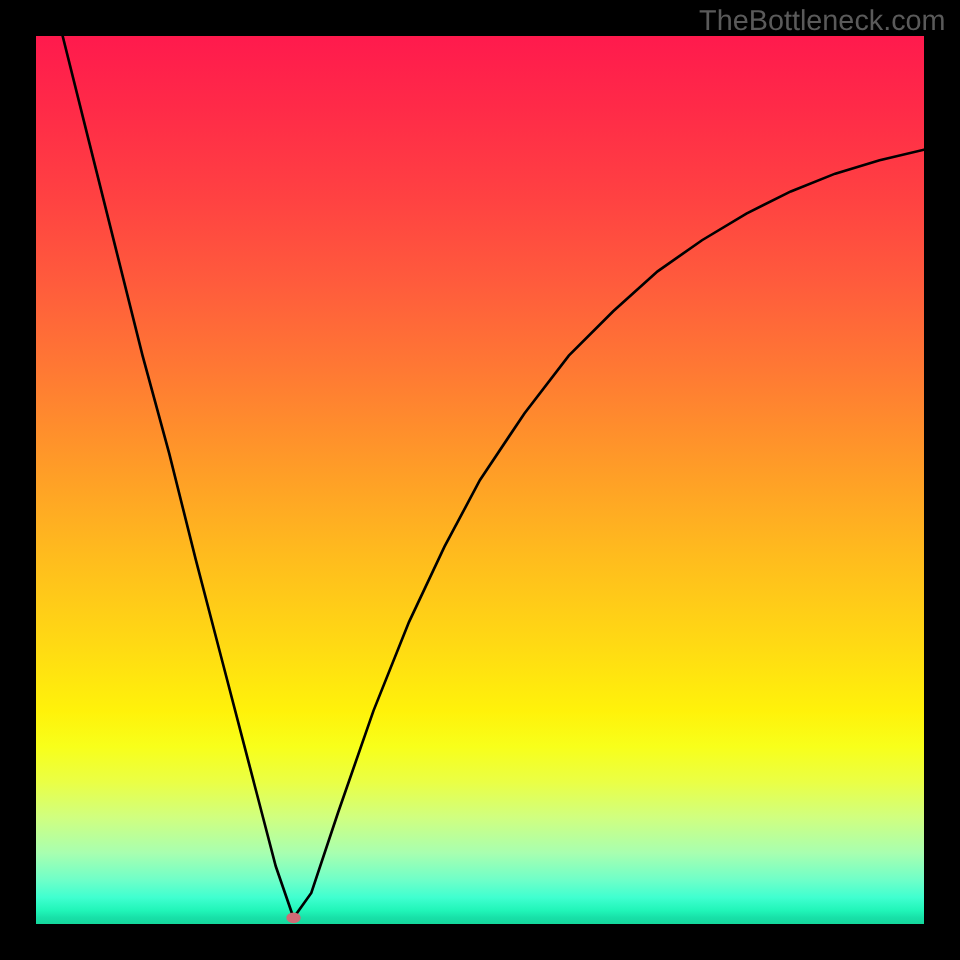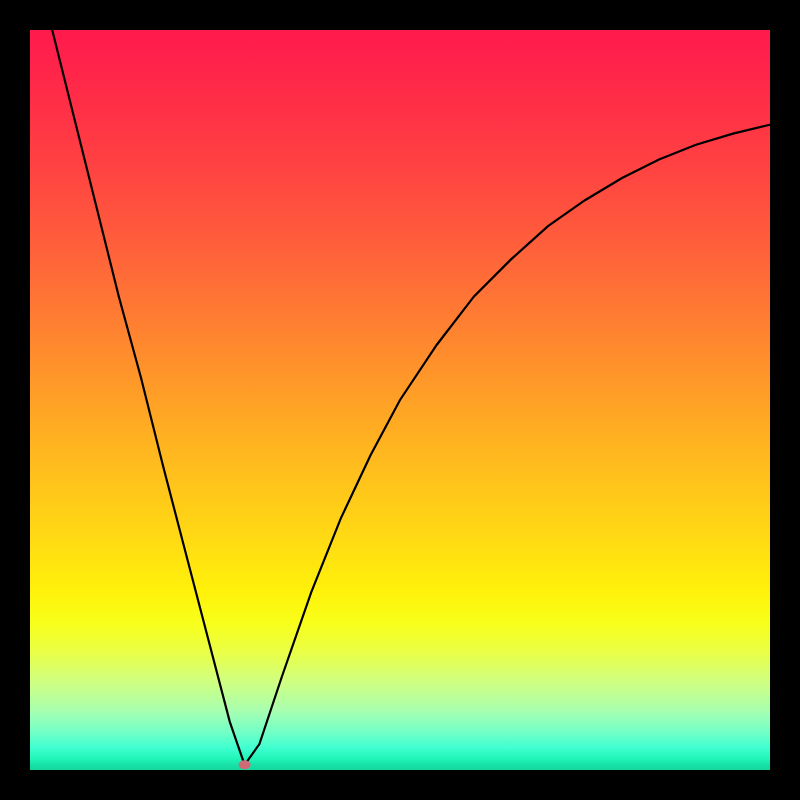--- a/index.html
+++ b/index.html
@@ -66,20 +66,21 @@
   }
   .dot {
     fill: #d06a75;
     stroke: none;
   }
 </style>
 </head>
 <body>
 
 <div class="container">
+  <div class="watermark">TheBottleneck.com</div>
   <div class="plot-area">
     <div class="gradient"></div>
     <svg class="curve-svg" viewBox="0 0 740 740" preserveAspectRatio="none">
       <path id="curve" class="curve-path" d="M22.20 0.00 L44.40 88.80 L66.60 177.60 L88.80 266.40 L111.00 347.80 L133.20 436.60 L155.40 521.70 L177.60 606.80 L199.80 691.90 L214.60 734.82 L229.40 714.10 L251.60 647.50 L281.20 562.40 L310.80 488.40 L340.40 425.50 L370.00 370.00 L407.00 314.50 L444.00 266.40 L481.00 229.40 L518.00 196.10 L555.00 170.20 L592.00 148.00 L629.00 129.50 L666.00 114.70 L703.00 103.60 L740.00 94.72"></path>
       <ellipse id="marker" class="dot" cx="214.60" cy="734.82" rx="6" ry="4.5"></ellipse>
     </svg>
   </div>
 </div>
 
 </body></html>

